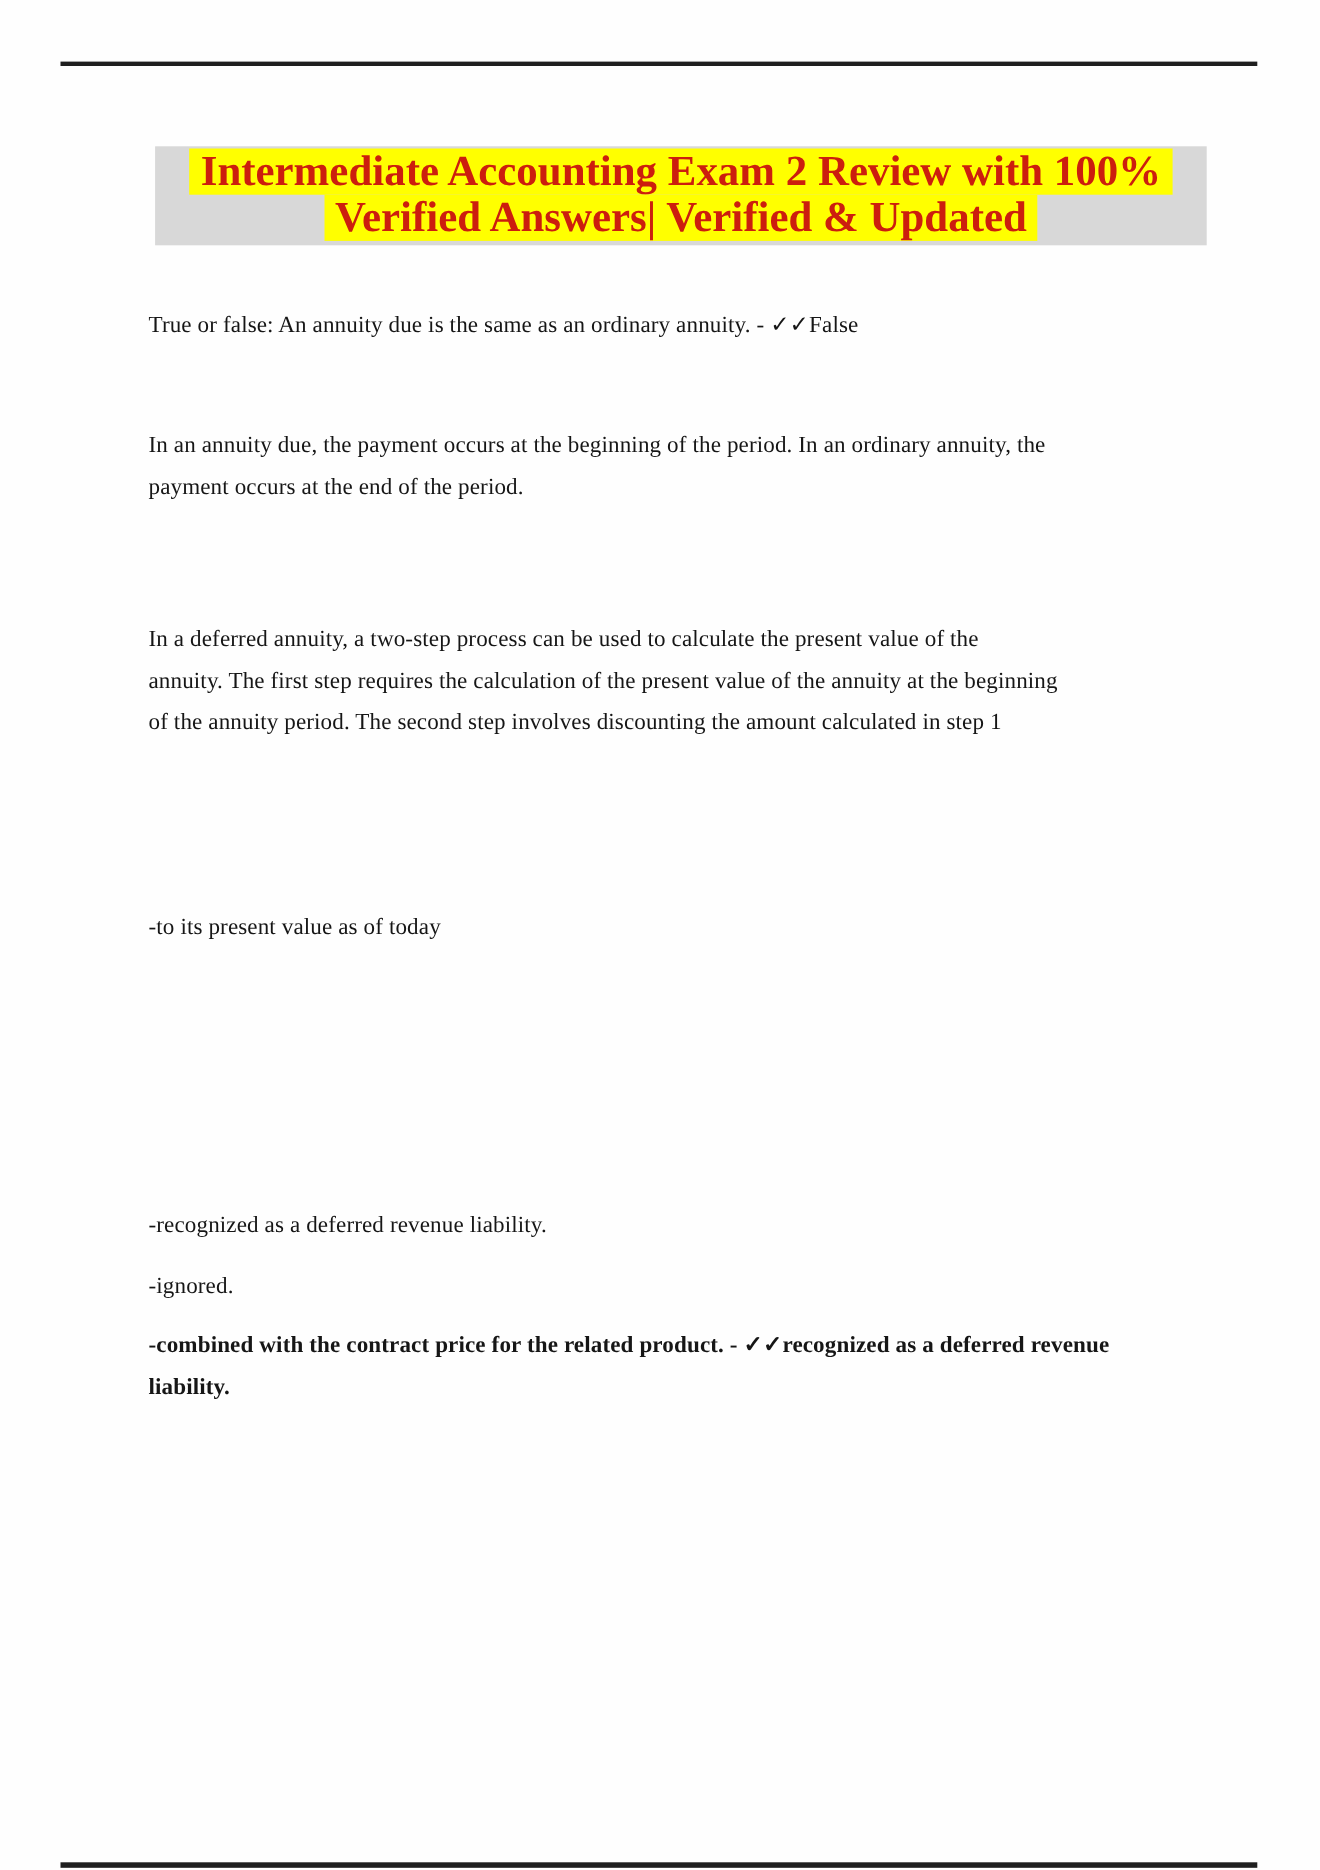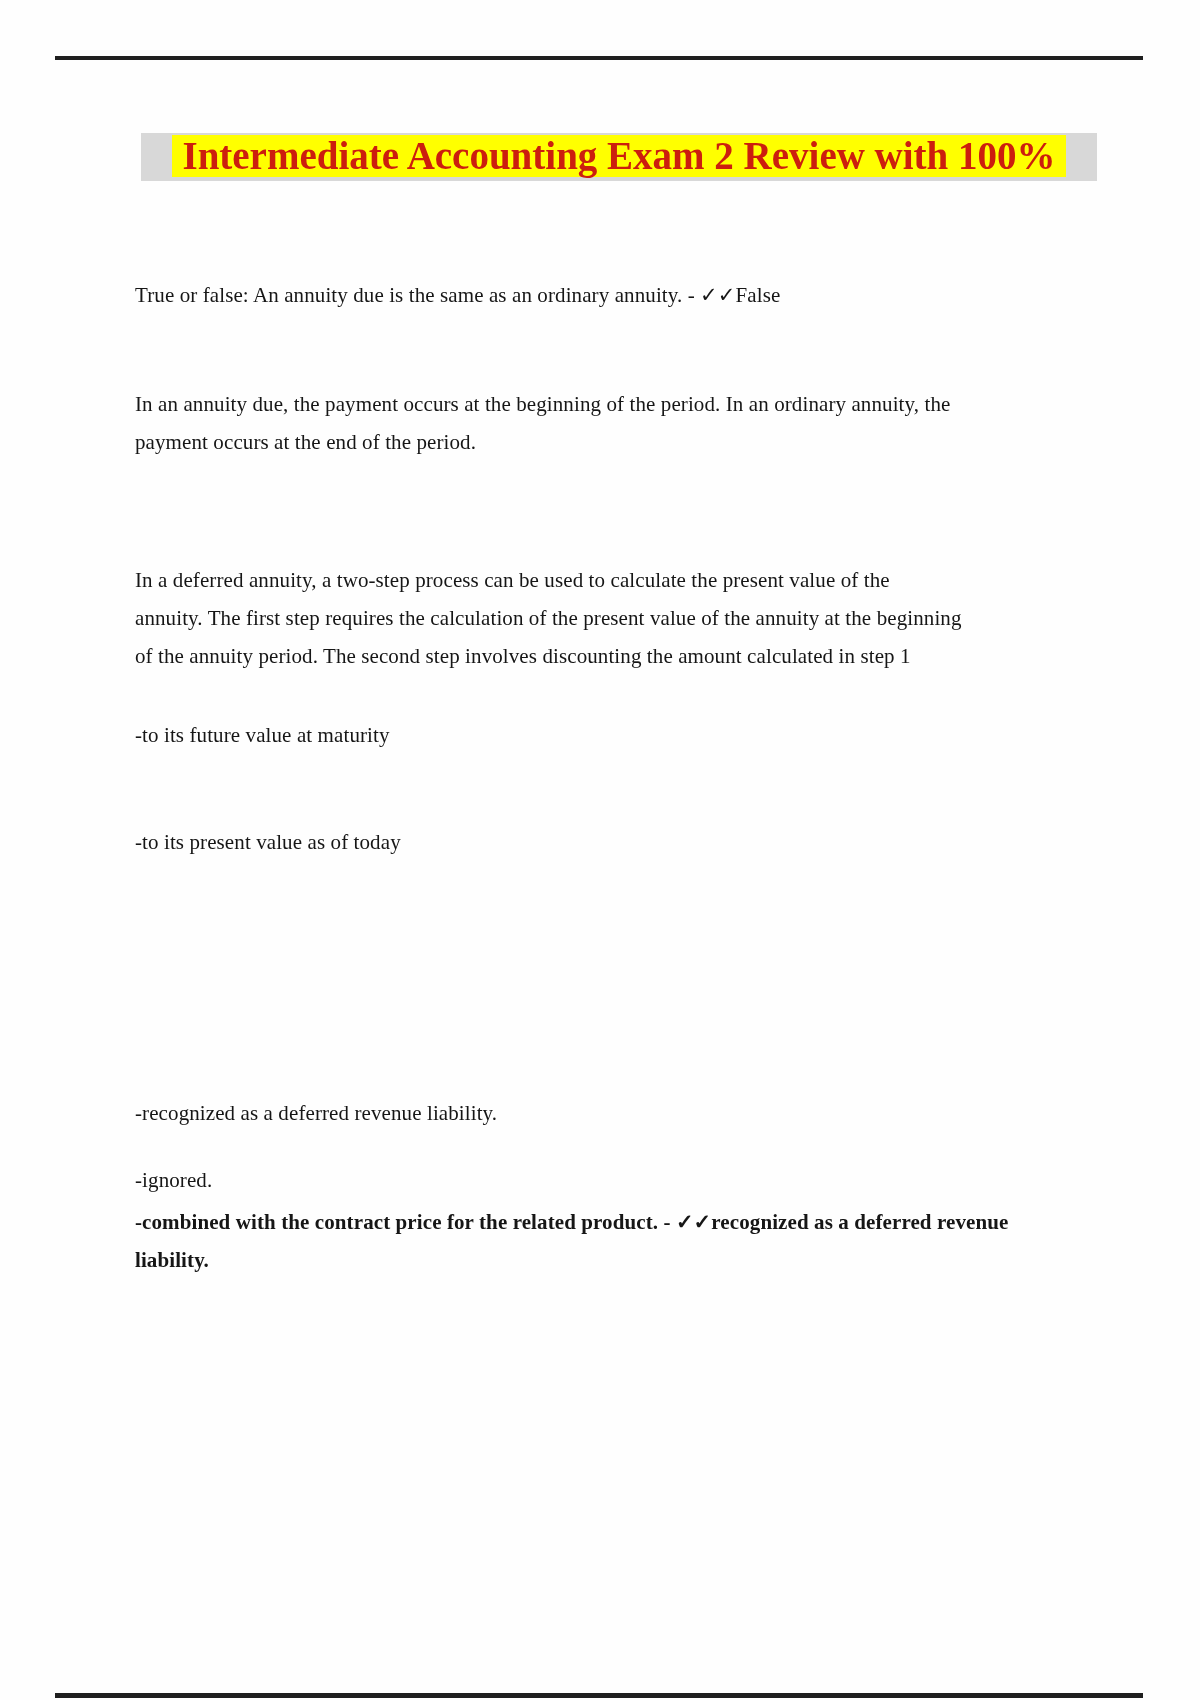--- a/index.html
+++ b/index.html
@@ -62,41 +62,41 @@
   }
   .b0  { top: 276px; }
   .b1  { top: 385px; }
   .b2  { top: 530px; margin-top: 31px; }
   .b3  { top: 716px; }
   .b4  { top: 769px; }
   .b5  { top: 823px; }
   .b6  { top: 877px; }
   .b7  { top: 988px; }
   .b8  { top: 1094px; }
-  .b9  { top: 1149px; margin-top: 12px; }
+  .b9  { top: 1149px; }
   .b10 { top: 1203px; font-weight: bold; }
 </style>
 </head>
 <body>
 
 <div class="page">
 
   <div class="rule rule-top"></div>
 
   <div class="title-panel">
     <span class="title-line">Intermediate Accounting Exam 2 Review with 100%</span><br>
+    <span class="title-line">Verified Answers| Verified &amp; Updated</span>
   </div>
 
   <div class="tb b1">In an annuity due, the payment occurs at the beginning of the period. In an ordinary annuity, the
 payment occurs at the end of the period.</div>
   <div class="tb b0">True or false: An annuity due is the same as an ordinary annuity. - ✓✓False</div>
   <div class="tb b2">In a deferred annuity, a two-step process can be used to calculate the present value of the
 annuity. The first step requires the calculation of the present value of the annuity at the beginning
 of the annuity period. The second step involves discounting the amount calculated in step 1</div>
-  <div class="tb b3">-to its future value at maturity</div>
   <div class="tb b5">-to its present value as of today</div>
   <div class="tb b8">-recognized as a deferred revenue liability.</div>
   <div class="tb b9">-ignored.</div>
   <div class="tb b10">-combined with the contract price for the related product. - ✓✓recognized as a deferred revenue
 liability.</div>
 
   <div class="rule rule-bottom"></div>
 
 </div>
 

